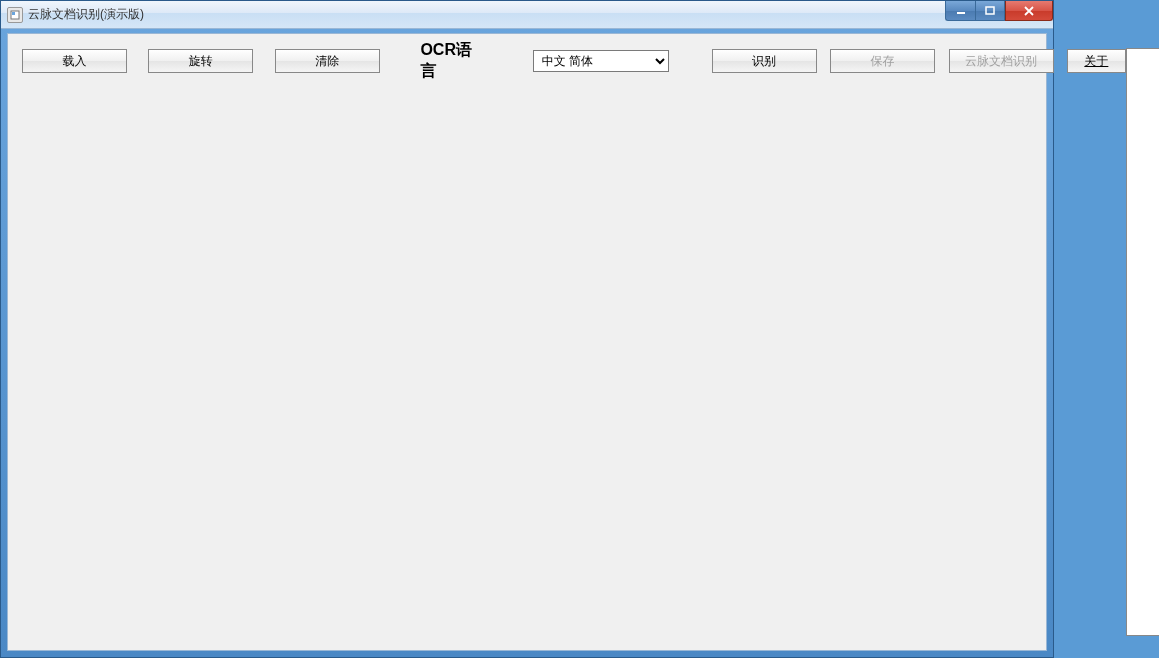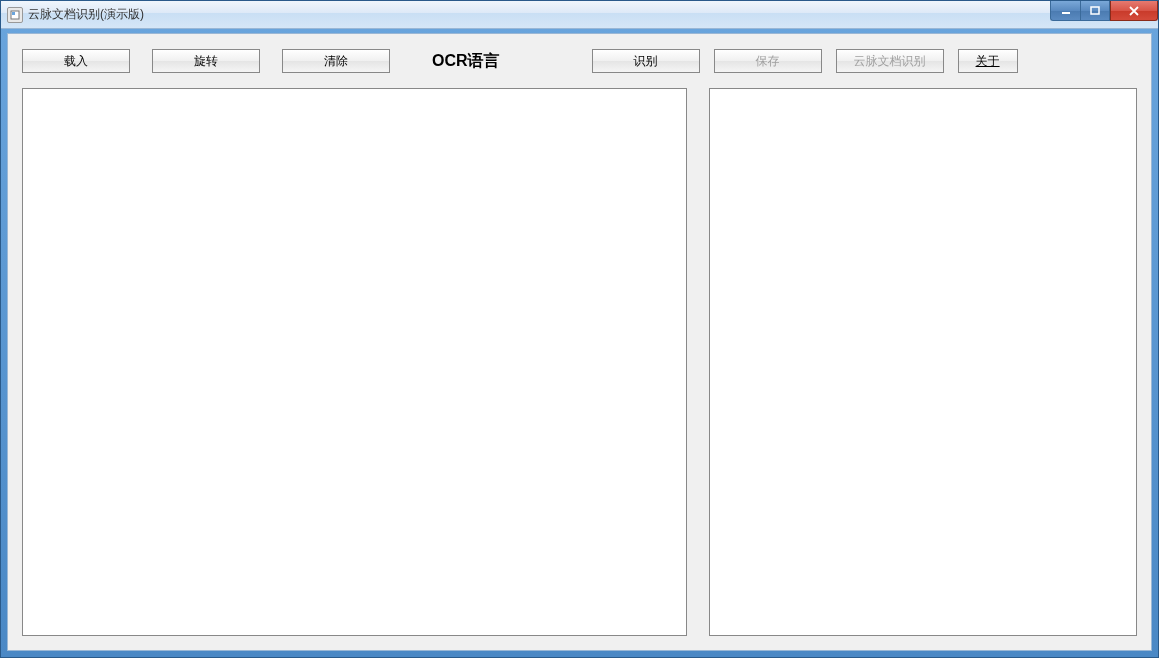--- a/index.html
+++ b/index.html
@@ -7,21 +7,21 @@
       margin: 0;
       padding: 0;
     }
     body {
       font-family: "Microsoft YaHei", "SimSun", Tahoma, sans-serif;
       font-size: 12px;
       background: #5a9bd5;
       overflow: hidden;
     }
     .window {
-      width: 1159px;
+      width: 1054px;
       height: 658px;
       background: linear-gradient(to bottom, #6aa5dd 0%, #4a88c5 100%);
       border: 1px solid #2a5a8a;
       display: flex;
       flex-direction: column;
       position: relative;
     }
     .titlebar {
       height: 28px;
       background: linear-gradient(to bottom, #f0f6fc 0%, #dde9f7 45%, #c9dff4 46%, #d5e6f7 100%);
@@ -80,21 +80,20 @@
       border-radius: 0 0 3px 0;
     }
     .win-btn svg { display:block; }
     .client-area {
       flex: 1;
       margin: 6px;
       margin-top: 4px;
       background: #f0f0f0;
       border: 1px solid #9ab7d5;
       display: flex;
-      flex-direction: column;
       padding: 14px 14px 14px 14px;
     }
     .toolbar {
       display: flex;
       align-items: center;
       gap: 0;
       height: 26px;
       margin-bottom: 14px;
     }
     .btn {
@@ -210,20 +209,23 @@
 
     <div class="toolbar">
       <button class="btn w110">载入</button>
       <span class="spacer" style="width:22px"></span>
       <button class="btn w110">旋转</button>
       <span class="spacer" style="width:22px"></span>
       <button class="btn w110">清除</button>
       <span class="spacer" style="width:42px"></span>
       <span class="label">OCR语言</span>
       <span class="spacer" style="width:48px"></span>
+      <select class="select">
+        <option>中文 简体</option>
+      </select>
       <span class="spacer" style="width:44px"></span>
       <button class="btn w110">识别</button>
       <span class="spacer" style="width:14px"></span>
       <button class="btn w110" id="save-btn" disabled="">保存</button>
       <span class="spacer" style="width:14px"></span>
       <button class="btn w110" id="save-doc-btn" disabled="">云脉文档识别</button>
       <span class="spacer" style="width:14px"></span>
       <button class="btn w65">关于</button>
     </div>
 

